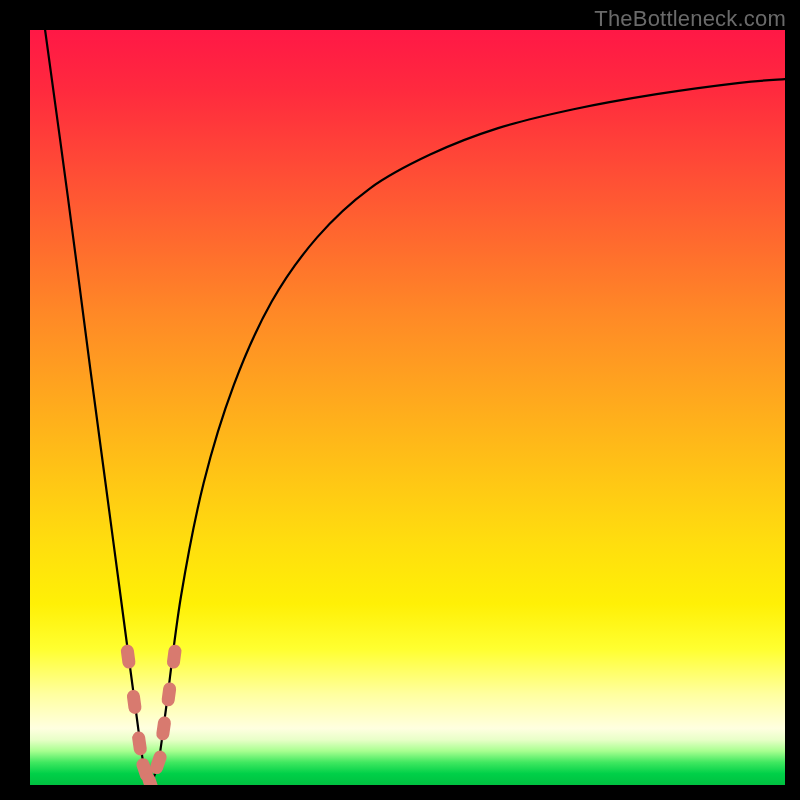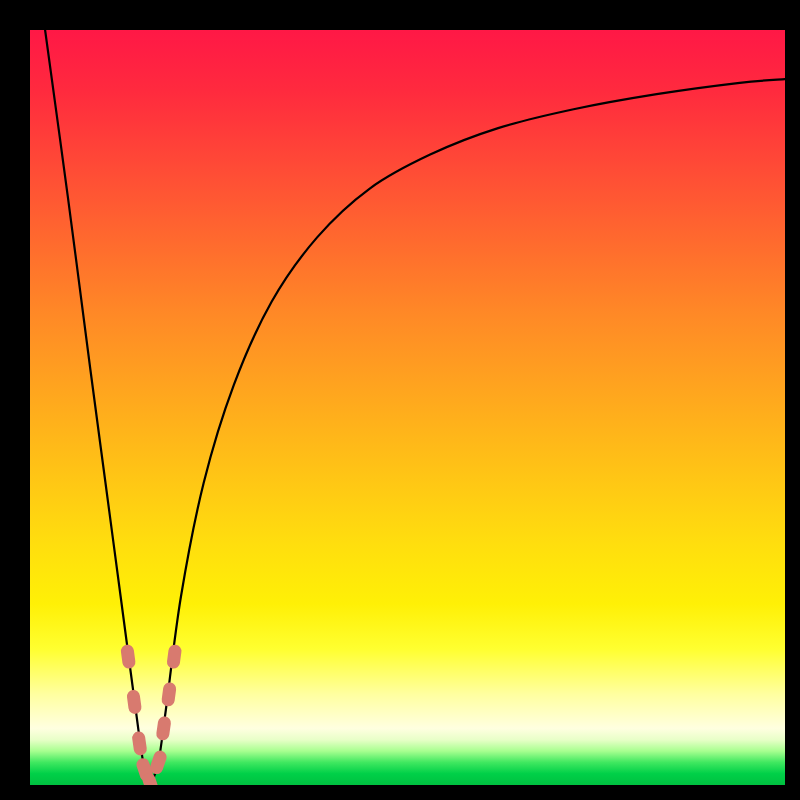--- a/index.html
+++ b/index.html
@@ -60,20 +60,21 @@
     left: 0;
     top: 0;
     width: 755px;
     height: 755px;
   }
 </style>
 </head>
 <body>
 
 <div class="frame">
+  <div class="watermark">TheBottleneck.com</div>
   <div class="plot-area">
     <svg class="curves" viewBox="0 0 755 755" preserveAspectRatio="none">
       <g id="curve-group">
           <path d="M 15.10 0.00 C 18.88 27.68 30.20 109.48 37.75 166.10 C 45.30 222.73 54.11 291.93 60.40 339.75 C 66.69 387.57 70.47 415.25 75.50 453.00 C 80.53 490.75 85.57 528.50 90.60 566.25 C 95.63 604.00 101.93 651.82 105.70 679.50 C 109.48 707.18 110.73 719.77 113.25 732.35 C 115.77 744.93 119.54 751.23 120.80 755.00" fill="none" stroke="#000" stroke-width="2.2" stroke-linecap="round" stroke-linejoin="round"></path>
           <path d="M 120.80 755.00 C 122.06 751.23 125.83 744.93 128.35 732.35 C 130.87 719.77 132.13 707.18 135.90 679.50 C 139.68 651.82 144.71 604.00 151.00 566.25 C 157.29 528.50 164.84 488.23 173.65 453.00 C 182.46 417.77 192.53 385.05 203.85 354.85 C 215.18 324.65 227.76 296.34 241.60 271.80 C 255.44 247.26 270.54 226.50 286.90 207.63 C 303.26 188.75 320.88 172.39 339.75 158.55 C 358.63 144.71 378.76 134.64 400.15 124.58 C 421.54 114.51 444.19 105.70 468.10 98.15 C 492.01 90.60 517.18 84.94 543.60 79.27 C 570.02 73.61 598.97 68.58 626.65 64.17 C 654.33 59.77 688.31 55.37 709.70 52.85 C 731.09 50.33 747.45 49.70 755.00 49.07" fill="none" stroke="#000" stroke-width="2.2" stroke-linecap="round" stroke-linejoin="round"></path>
         </g>
       <g id="marker-group">
           <rect x="-12.00" y="-6.50" width="24" height="13" rx="6.5" ry="6.5" fill="#d87a6f" transform="translate(98.15 626.65) rotate(82.4)"></rect>
           <rect x="-12.00" y="-6.50" width="24" height="13" rx="6.5" ry="6.5" fill="#d87a6f" transform="translate(104.19 671.95) rotate(82.4)"></rect>
           <rect x="-12.00" y="-6.50" width="24" height="13" rx="6.5" ry="6.5" fill="#d87a6f" transform="translate(109.47 713.48) rotate(81.9)"></rect>

